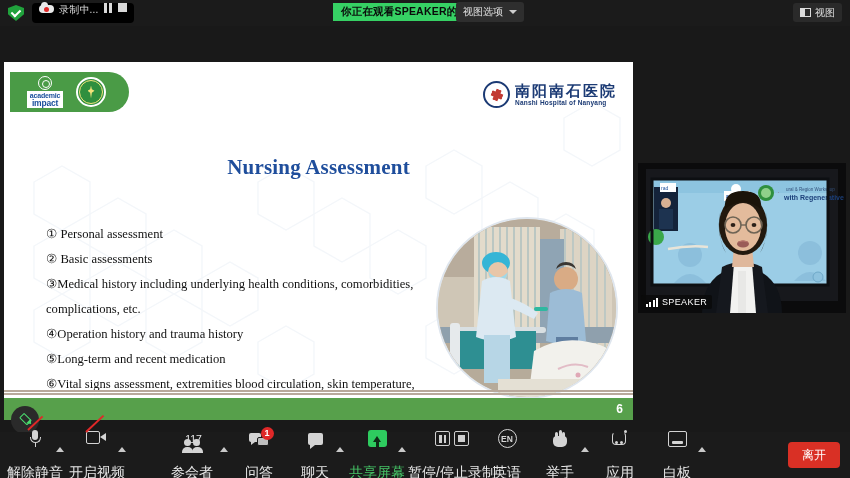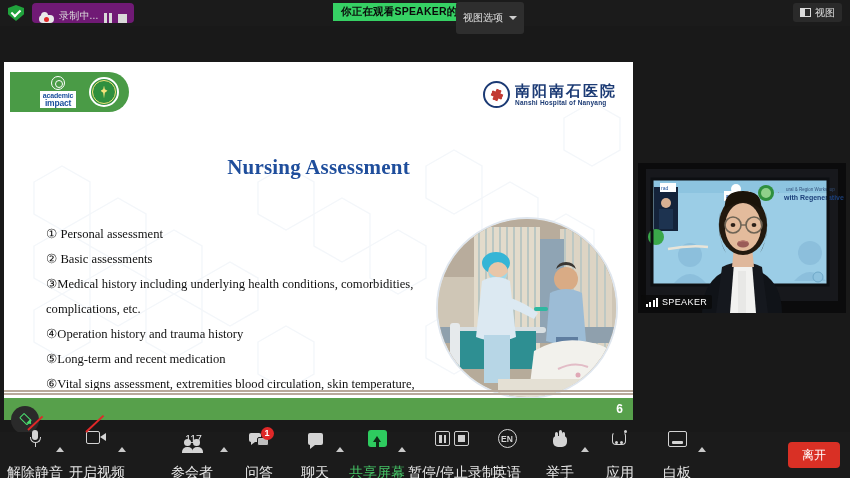--- a/index.html
+++ b/index.html
@@ -22,22 +22,22 @@
     clip-path: polygon(50% 0%, 100% 18%, 100% 58%, 50% 100%, 0% 58%, 0% 18%);
     display: flex; align-items: center; justify-content: center;
   }
   .shield-icon::after {
     content: ""; width: 7px; height: 3.5px;
     border-left: 2px solid #fff; border-bottom: 2px solid #fff;
     transform: rotate(-45deg) translate(0px, -1px);
   }
   .rec-pill {
     position: absolute; left: 32px; top: 3px; height: 20px;
-    background: #701a75; border-radius: 4px;
-    display: flex; align-items: flex-end; gap: 5px; padding: 0 7px;
+    background: #000000; border-radius: 4px;
+    display: flex; align-items: flex-start; gap: 5px; padding: 0 7px;
   }
   .rec-cloud { position: relative; width: 15px; height: 10px; }
   .rec-cloud .cloud {
     position: absolute; left: 0; top: 2px; width: 15px; height: 8px;
     background: #e9e9e9; border-radius: 5px;
   }
   .rec-cloud .cloud::before {
     content: ""; position: absolute; left: 2px; top: -3.5px;
     width: 7px; height: 7px; background: #e9e9e9; border-radius: 50%;
   }
@@ -55,21 +55,21 @@
   .pause-glyph i:nth-child(2) { left: 5px; }
   .stop-glyph { width: 9px; height: 9px; background: #d9d9d9; }
 
   .share-banner {
     position: absolute; left: 333px; top: 3px; height: 18px;
     background: #36d164; color: #0a0a0a; font-size: 10.5px;
     display: flex; align-items: center; padding: 0 8px; font-weight: bold;
     white-space: nowrap; letter-spacing: .2px;
   }
   .viewopts {
-    position: absolute; left: 456px; top: 2px; height: 32px;
+    position: absolute; left: 456px; top: 2px; height: 20px;
     background: #2e2e2e; border-radius: 3px; display: flex; align-items: center;
     gap: 6px; padding: 0 7px; cursor: pointer;
   }
   .viewopts span.lbl { color: #e2e2e2; font-size: 10px; white-space: nowrap; }
   .caret-down {
     width: 0; height: 0; border-left: 4px solid transparent;
     border-right: 4px solid transparent; border-top: 4px solid #cfcfcf;
   }
   .view-btn {
     position: absolute; right: 8px; top: 3px; height: 19px;
@@ -85,21 +85,21 @@
   
   .slide {
     position: absolute; left: 4px; top: 62px; width: 629px; height: 358px;
     background: #ffffff; overflow: hidden;
   }
   .hex-bg { position: absolute; inset: 0; opacity: .5; }
 
   .green-tab {
     position: absolute; left: 6px; top: 10px; width: 119px; height: 40px;
     background: #4a9b46; border-radius: 0 20px 20px 0;
-    display: flex; align-items: center; gap: 6px; padding-left: 23px;
+    display: flex; align-items: center; gap: 6px; padding-left: 10px;
   }
   .ai-logo { width: 50px; display: flex; flex-direction: column; align-items: center; gap: 1px; }
   .un-emblem {
     width: 14px; height: 14px; border-radius: 50%;
     border: 1.2px solid #ffffff; background: #4a9b46; position: relative;
   }
   .un-emblem::after {
     content: ""; position: absolute; left: 3px; top: 3px; width: 6px; height: 6px;
     border: 1px solid #fff; border-radius: 50%;
   }

